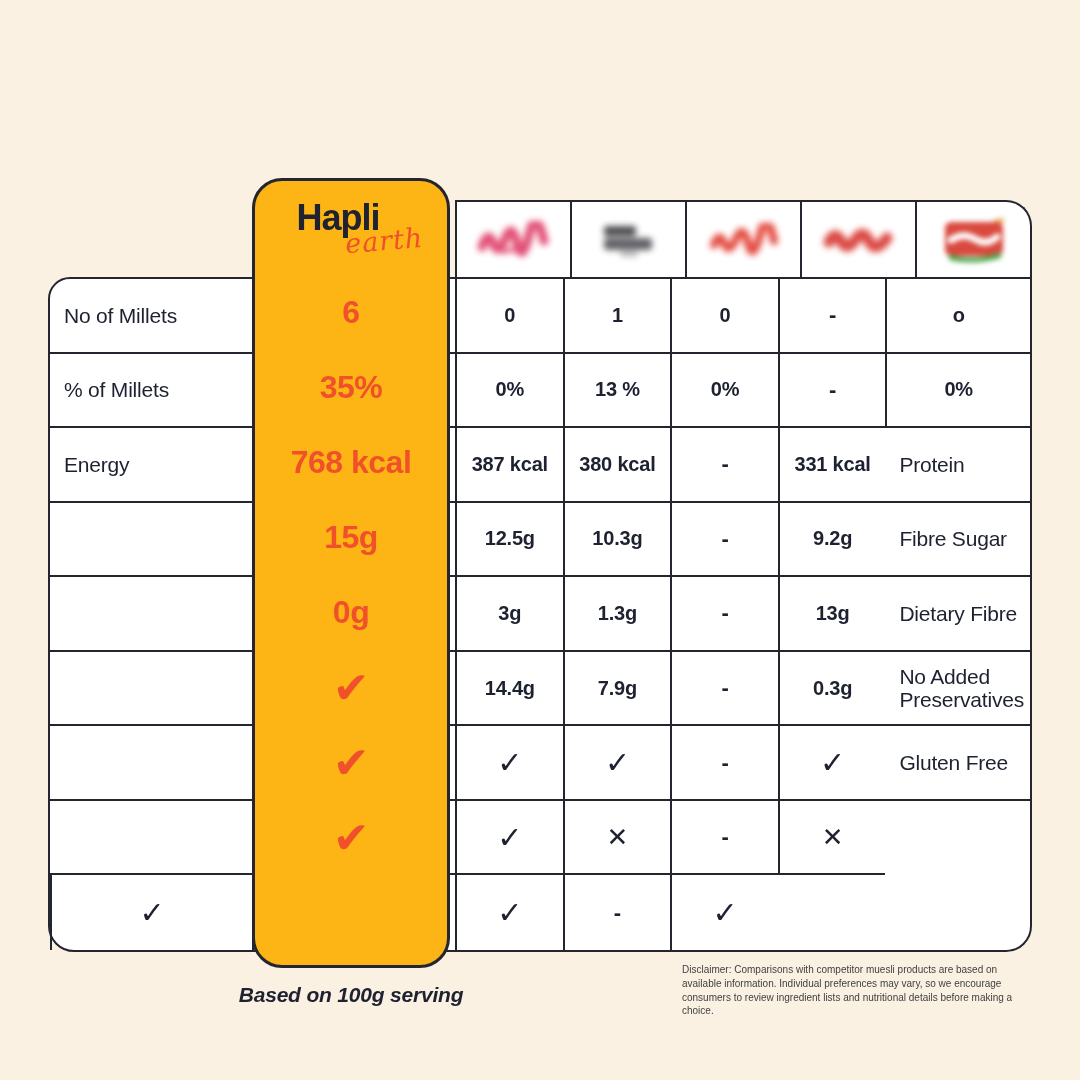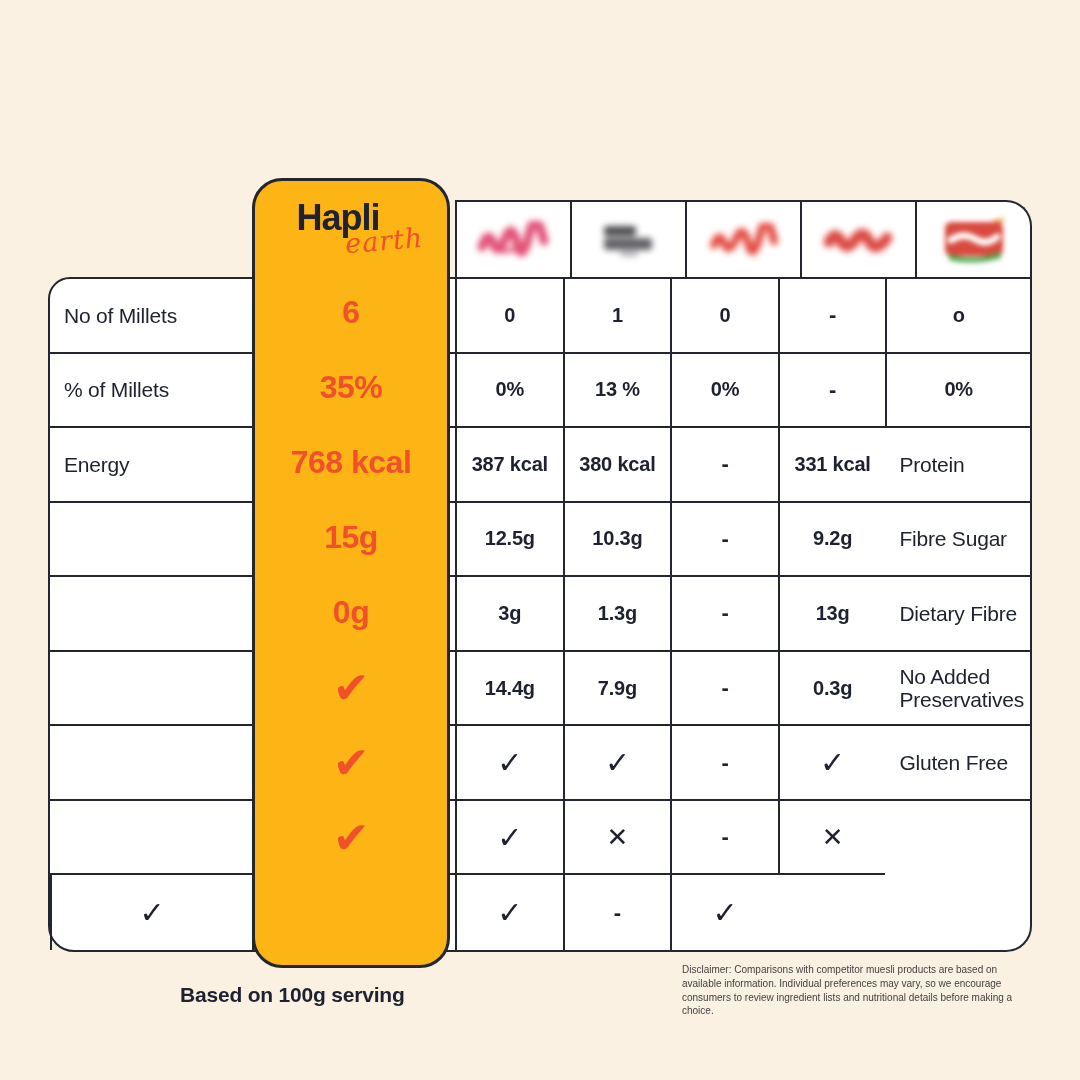--- a/index.html
+++ b/index.html
@@ -44,22 +44,22 @@
   }
   .hapli-logo{height:94px;position:relative;display:flex;align-items:flex-start;justify-content:center;}
   .hapli-word{margin-top:16px;margin-right:26px;font-size:36px;font-weight:800;color:#20232F;letter-spacing:-1px;}
   .hapli-sub{position:absolute;right:24px;top:44px;font-family:"DejaVu Serif",serif;font-style:italic;
              font-size:27px;color:#F0502A;transform:rotate(-5deg);letter-spacing:1px;}
   .hrow{height:75px;display:flex;align-items:center;justify-content:center;}
   .hval{font-size:32px;font-weight:800;color:#F0502A;letter-spacing:-0.5px;}
   .hval.g-check{font-size:44px;font-weight:400;}
 
   
-  .serving-note{position:absolute;left:180px;top:983px;width:342px;text-align:left;
-                font-size:21px;font-weight:800;color:#1D2130;letter-spacing:-0.2px;}
+  .serving-note{position:absolute;left:180px;top:983px;width:342px;text-align:center;
+                font-size:21px;font-weight:800;color:#1D2130;letter-spacing:-0.2px;font-style:italic;}
   .disclaimer{position:absolute;left:682px;top:963px;width:353px;
               font-size:10px;line-height:1.38;color:#3F3F3F;}
 </style>
 </head>
 <body>
 
 <div class="stage">
 
   <div class="thead">
     <div class="hcell">

